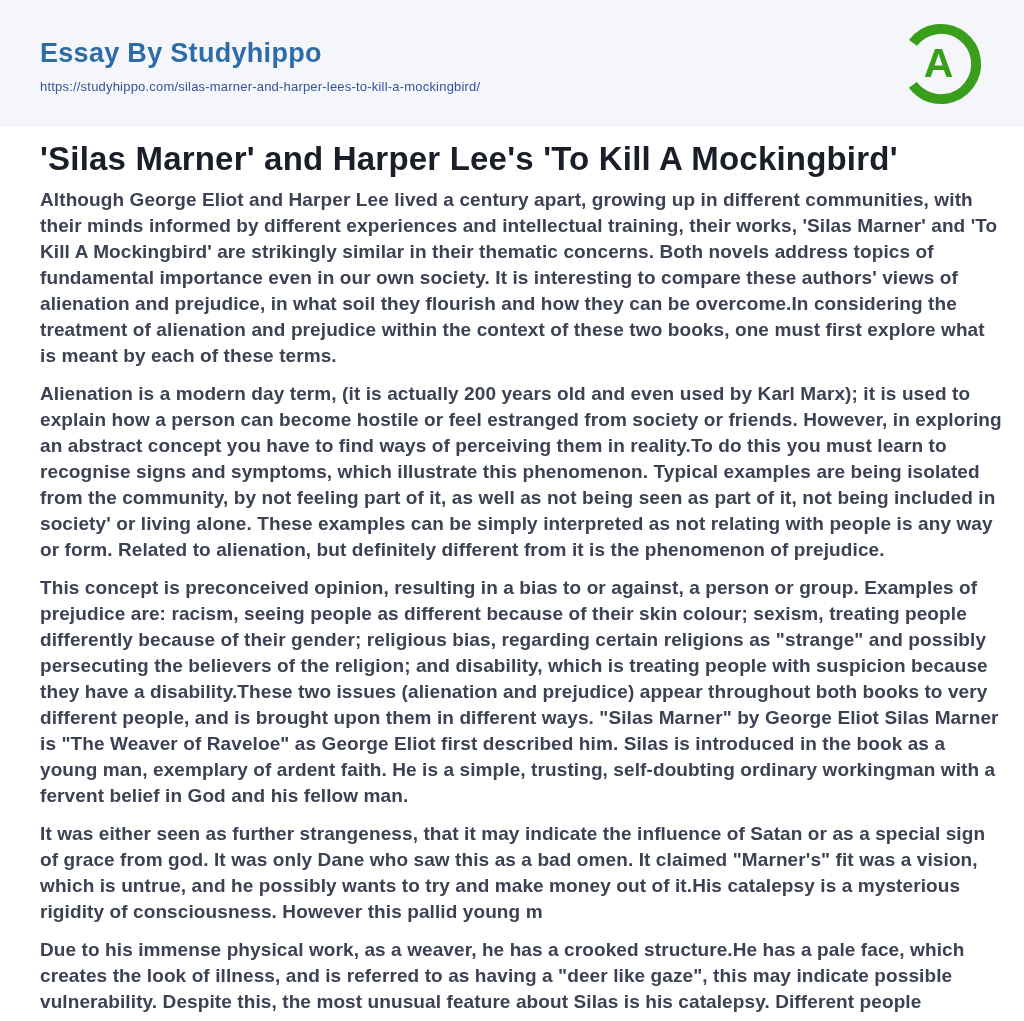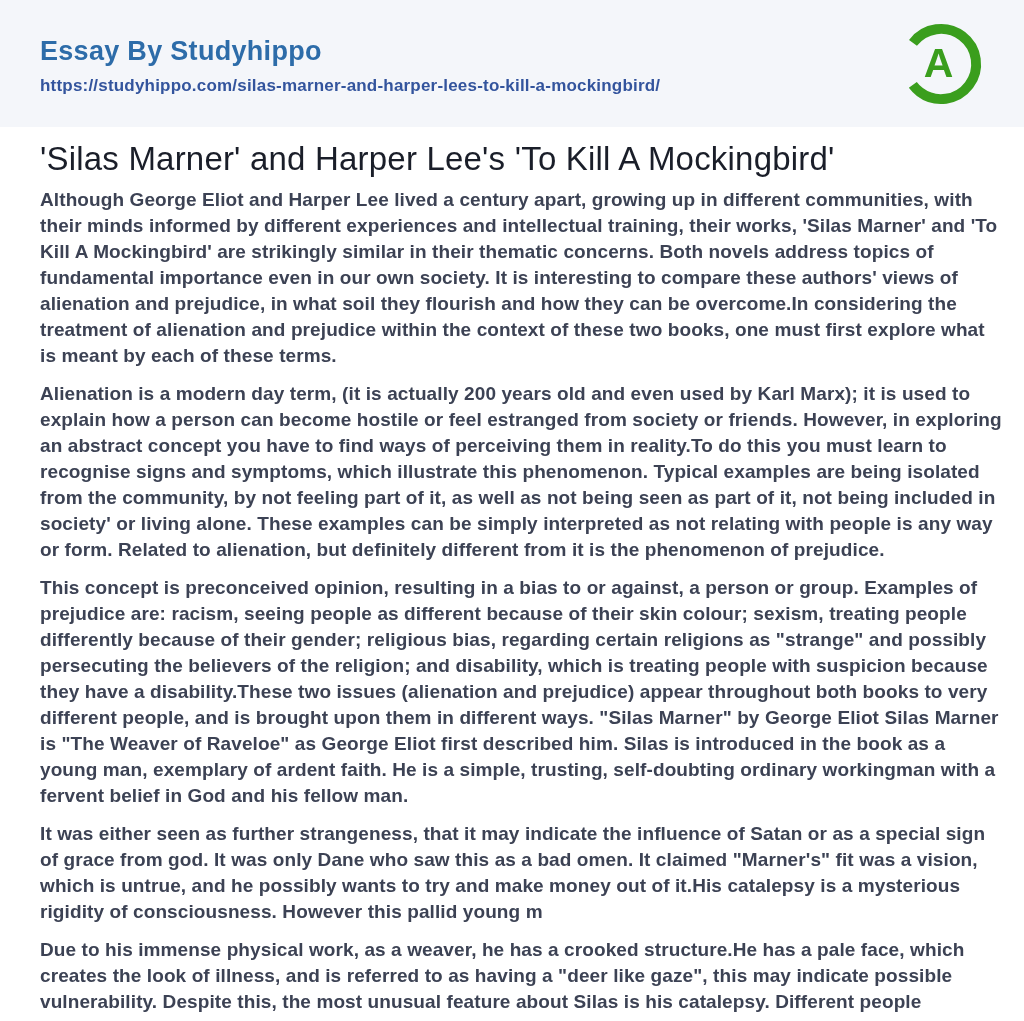--- a/index.html
+++ b/index.html
@@ -31,22 +31,22 @@
   .header-text{display:flex;flex-direction:column;gap:10px;padding-top:6px;}
   .brand{
     color:var(--brand-blue);
     font-size:27px;
     font-weight:700;
     letter-spacing:0.3px;
     line-height:1.1;
   }
   .essay-url{
     color:var(--url-blue);
-    font-size:17px;
-    font-weight:700;
+    font-size:13px;
+    font-weight:400;
     text-decoration:none;
     letter-spacing:0.2px;
   }
   .logo{
     position:relative;
     width:90px;height:90px;
     flex:0 0 auto;
   }
   .logo svg{position:absolute;inset:0;}
   .logo-letter{
@@ -58,21 +58,21 @@
     font-weight:700;
     line-height:1;
   }
   .content{
     padding:13px 20px 40px 40px;
   }
   .essay-title{
     color:var(--title-color);
     font-size:33px;
     line-height:38px;
-    font-weight:400;
+    font-weight:700;
     letter-spacing:0.2px;
     margin-bottom:9px;
     max-width:964px;
   }
   .essay-paragraph{
     color:var(--body-text);
     font-size:19px;
     line-height:26px;
     font-weight:700;
     letter-spacing:0.1px;

